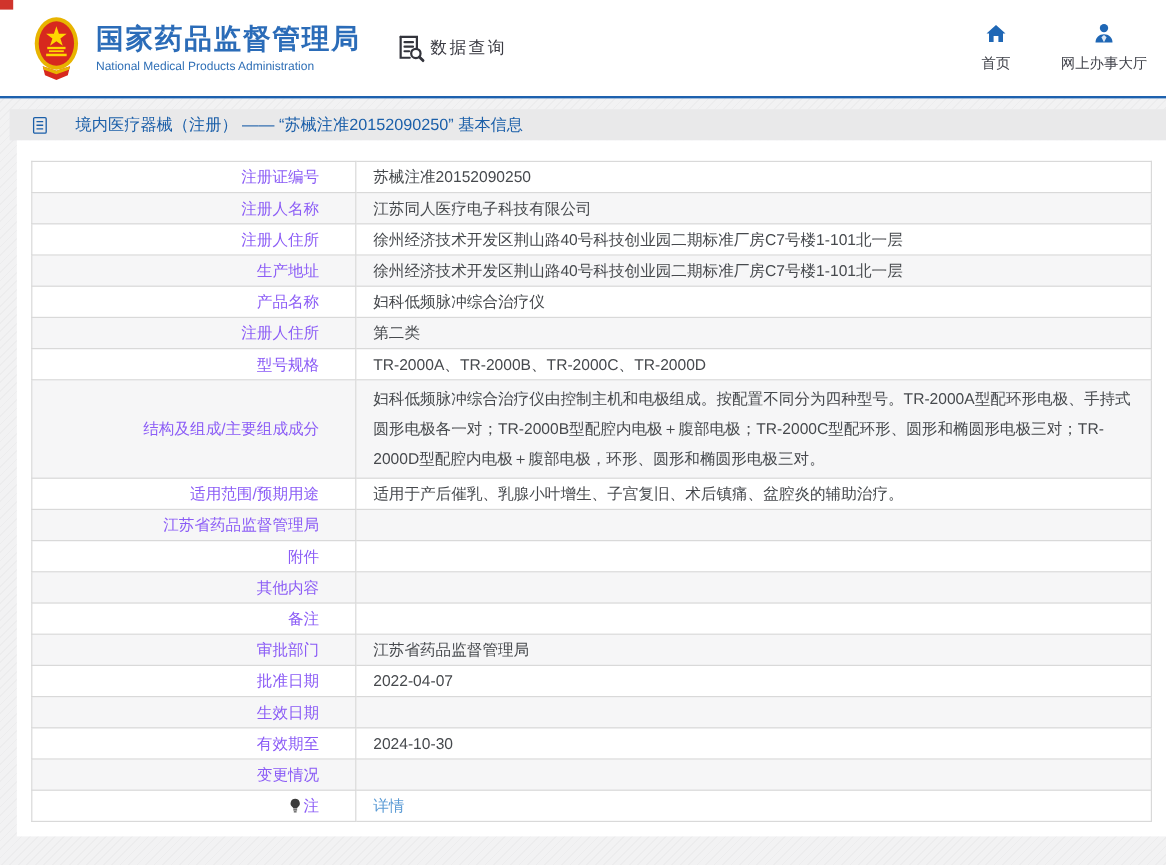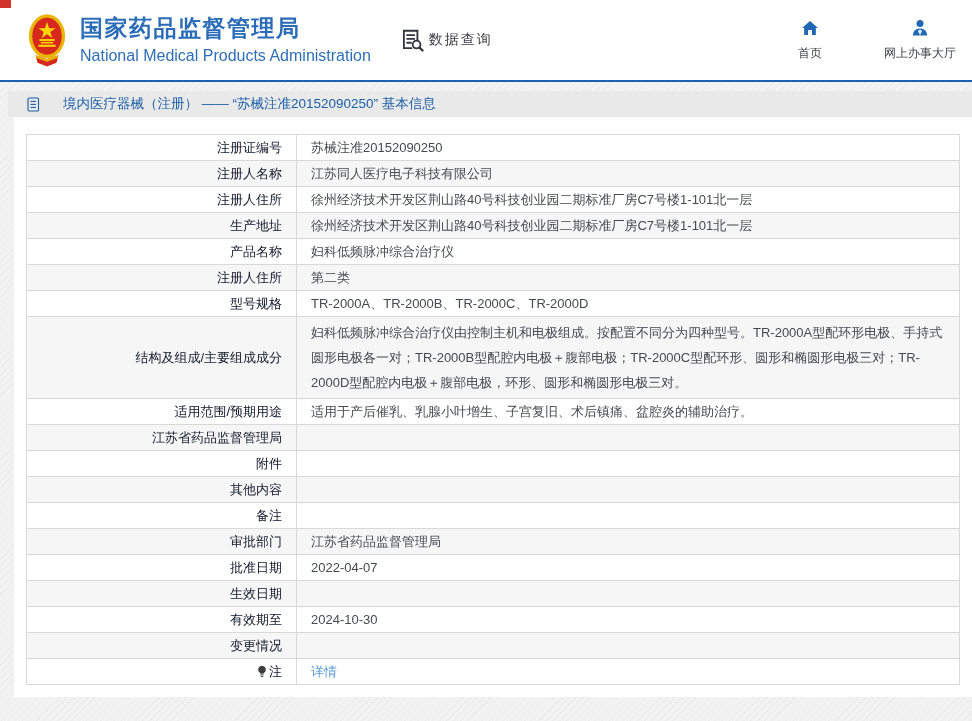--- a/index.html
+++ b/index.html
@@ -19,25 +19,25 @@
     height: 82px; background: #ffffff;
     border-bottom: 2px solid #1d61ae;
     display: flex; align-items: center;
   }
   .logo-wrap { margin-left: 28px; display: flex; align-items: center; }
   .org-names { margin-left: 14px; }
   .org-cn {
     font-size: 23px; font-weight: bold; color: #2b6cb8;
     letter-spacing: 1.5px; line-height: 1.2;
   }
-  .org-en { font-size: 16px; color: #2f6fb6; margin-top: 4px; }
+  .org-en { font-size: 10px; color: #2f6fb6; margin-top: 4px; }
   .portal { display: flex; align-items: center; margin-left: 28px; }
   .portal-icon { display: inline-flex; margin-right: 4px; }
   .portal-label { font-size: 14px; color: #3a3a42; letter-spacing: 2px; font-weight: 500; }
-  .header-nav { margin-left: auto; margin-right: 16px; display: flex; gap: 54px; }
+  .header-nav { margin-left: auto; margin-right: 16px; display: flex; gap: 34px; }
   .nav-item {
     display: flex; flex-direction: column; align-items: center;
     cursor: pointer; min-width: 40px;
   }
   .nav-item .nav-icon { height: 20px; display: inline-flex; margin-bottom: 7px; }
   .nav-item .nav-label { font-size: 12px; color: #40424a; }
   
   .top-gap { height: 9px; }
   .breadcrumb-bar {
     margin-left: 8px; height: 26px; background: #e9e9ea;
@@ -49,22 +49,22 @@
   .main-card {
     margin-left: 14px; background: #ffffff;
     padding: 17px 12px 12px 12px;
   }
   table.info-table {
     width: 100%; border-collapse: collapse;
     border: 1px solid #c3c3c3; font-size: 13px;
   }
   .info-table td { border: 1px solid #d9d9d9; vertical-align: middle; }
   .info-table td.label {
-    width: 270px; text-align: right; color: #0f172a;
-    padding: 5px 14px; line-height: 15px; white-space: nowrap;
+    width: 270px; text-align: right; color: #8b5cf6;
+    padding: 5px 30px; line-height: 15px; white-space: nowrap;
   }
   .info-table td.value { color: #46494d; padding: 5px 14px; line-height: 15px; }
   .info-table td.value.multiline { line-height: 25px; padding: 3px 14px; }
   .info-table tr { height: 26px; }
   .info-table tr.alt { background: #f6f6f7; }
   .info-table a.detail-link { color: #5b9bd5; text-decoration: none; cursor: pointer; text-align: center; }
   .bulb { display: inline-flex; vertical-align: -2px; margin-right: 2px; }
 </style>
 </head>
 <body>

